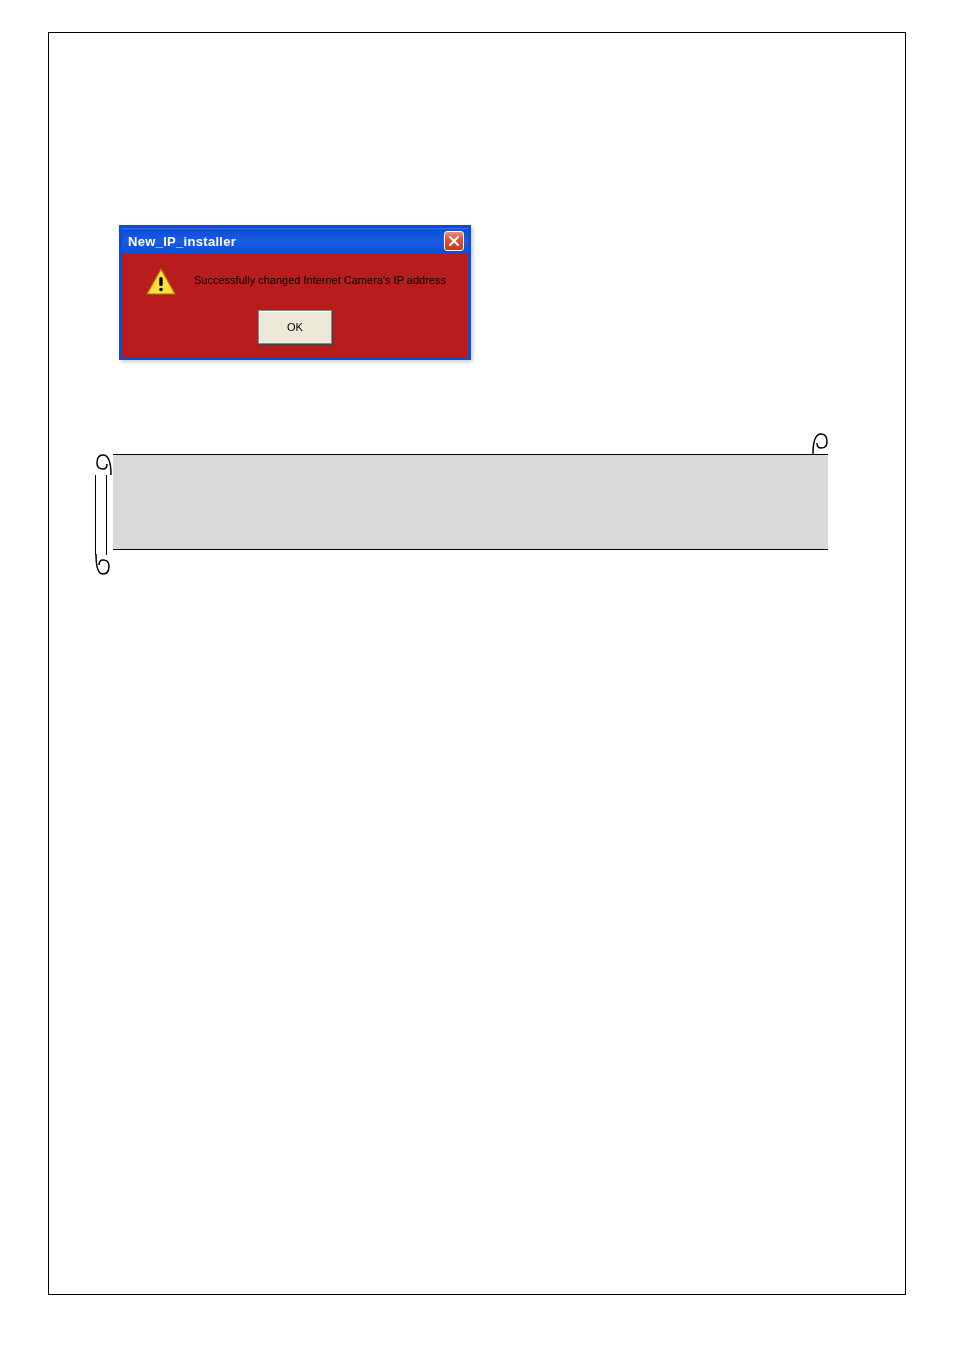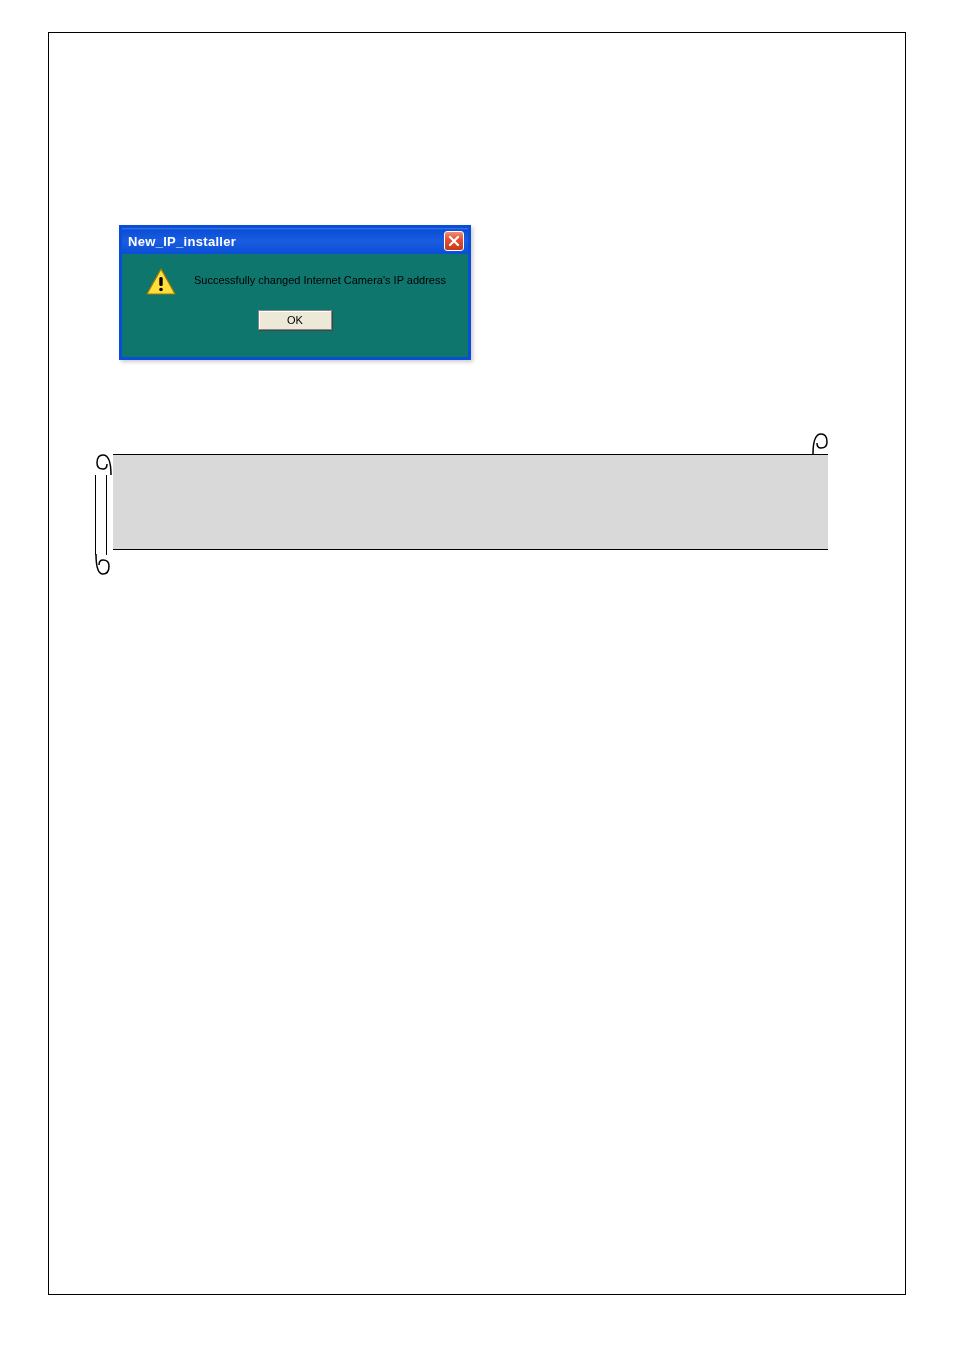--- a/index.html
+++ b/index.html
@@ -18,21 +18,21 @@
       bottom: 56px;
       border: 1px solid #000;
     }
     .dialog {
       position: absolute;
       top: 225px;
       left: 119px;
       width: 352px;
       height: 135px;
       border: 3px solid #0a4ed8;
-      background: #0f766e;
+      background: #b91c1c;
       box-shadow: 2px 2px 4px rgba(0,0,0,0.2);
     }
     .titlebar {
       height: 26px;
       background: linear-gradient(to bottom, #3b77e3 0%, #0a4ed8 8%, #1a5de0 50%, #0a4ed8 100%);
       display: flex;
       align-items: center;
       justify-content: space-between;
       padding: 0 4px 0 6px;
     }
@@ -72,21 +72,21 @@
       color: #000;
       padding-top: 6px;
     }
     .dialog-footer {
       display: flex;
       justify-content: center;
       padding-top: 14px;
     }
     .ok-btn {
       width: 74px;
-      height: 20px;
+      height: 34px;
       background: #ece9d8;
       border: 1px solid #888;
       font-size: 11px;
       font-family: inherit;
       cursor: pointer;
       box-shadow: inset 1px 1px 0 #fff, 1px 1px 0 #444;
       padding: 0;
       line-height: 16px;
     }
     .scroll-banner {

